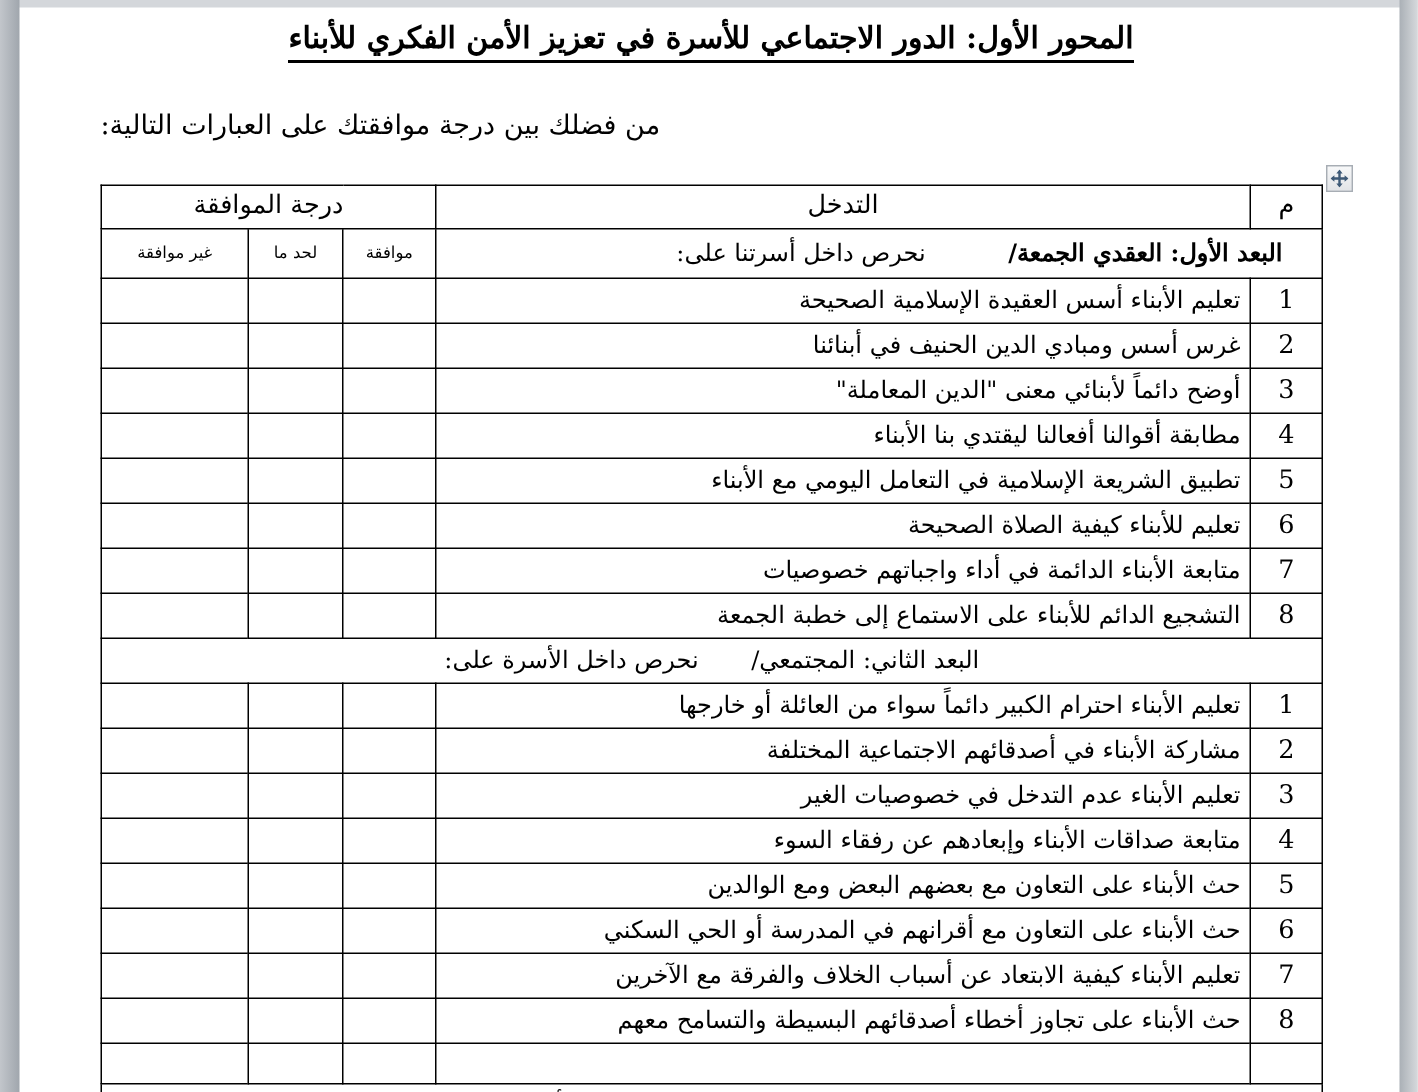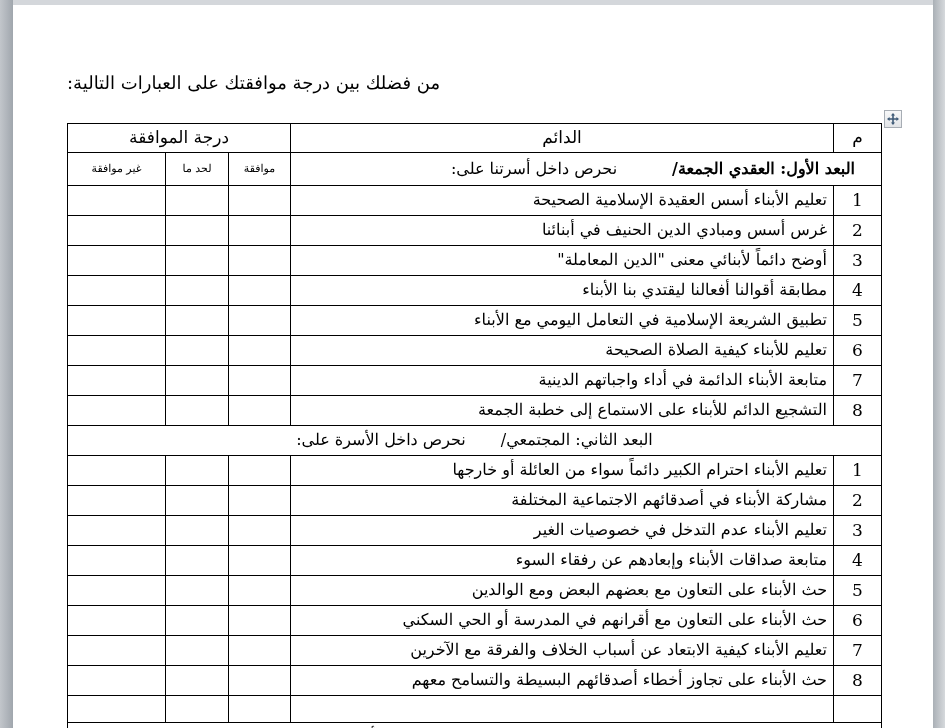--- a/index.html
+++ b/index.html
@@ -69,20 +69,23 @@
     cursor:move;
   }
 </style>
 </head>
 <body>
 
 <div class="screen">
 
   <div class="strip-top"></div>
 
+  <div class="page-title">
+    <span class="underline">المحور الأول: الدور الاجتماعي للأسرة في تعزيز الأمن الفكري للأبناء</span>
+  </div>
 
   <div class="instruction">
     <span class="instruction-text">من فضلك بين درجة موافقتك على العبارات التالية:</span>
   </div>
 
   <div class="table-handle">
     <span style="display:flex;">
       <svg width="12" height="12" viewBox="0 0 12 12">
         <path d="M6 0 L8.1 2.6 H6.8 V5.2 H9.4 V3.9 L12 6 L9.4 8.1 V6.8 H6.8 V9.4 H8.1 L6 12 L3.9 9.4 H5.2 V6.8 H2.6 V8.1 L0 6 L2.6 3.9 V5.2 H5.2 V2.6 H3.9 Z" fill="#3e5a77"></path>
       </svg>
@@ -94,21 +97,21 @@
       <col style="width:48px">
         <col style="width:543px">
         <col style="width:62px">
         <col style="width:63px">
         <col style="width:98px">
     </colgroup>
     <tbody>
 
       <tr class="r-head">
         <td class="c-head">م</td>
-        <td class="c-head">الدائم</td>
+        <td class="c-head">التدخل</td>
         <td class="c-head" colspan="3">درجة الموافقة</td>
       </tr>
 
       <tr class="r-subhead">
         <td class="c-stmt" colspan="2">
           <div class="sect1-wrap">
             <span class="sect1-bold">البعد الأول: العقدي الجمعة/</span>
             <span>نحرص داخل أسرتنا على:</span>
           </div>
         </td>
@@ -154,21 +157,21 @@
       </tr>
       <tr class="r-data">
         <td class="c-num">6</td>
         <td class="c-stmt">تعليم للأبناء كيفية الصلاة الصحيحة</td>
         <td class="c-answer"></td>
         <td class="c-answer"></td>
         <td class="c-answer"></td>
       </tr>
       <tr class="r-data">
         <td class="c-num">7</td>
-        <td class="c-stmt">متابعة الأبناء الدائمة في أداء واجباتهم الدينية</td>
+        <td class="c-stmt">متابعة الأبناء الدائمة في أداء واجباتهم خصوصيات</td>
         <td class="c-answer"></td>
         <td class="c-answer"></td>
         <td class="c-answer"></td>
       </tr>
       <tr class="r-data">
         <td class="c-num">8</td>
         <td class="c-stmt">التشجيع الدائم للأبناء على الاستماع إلى خطبة الجمعة</td>
         <td class="c-answer"></td>
         <td class="c-answer"></td>
         <td class="c-answer"></td>

